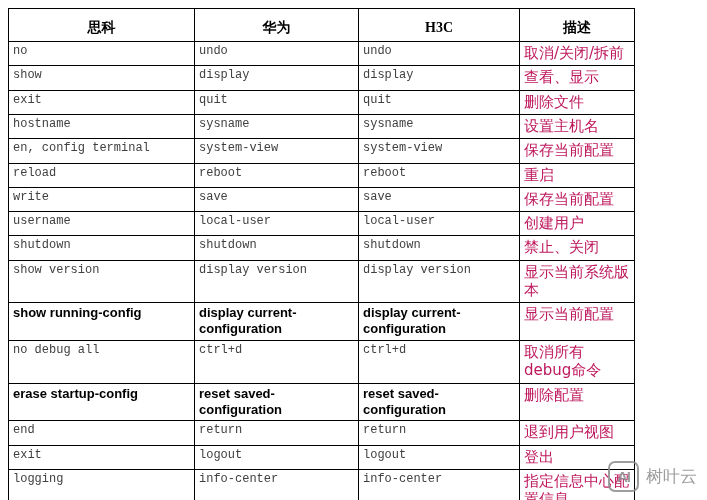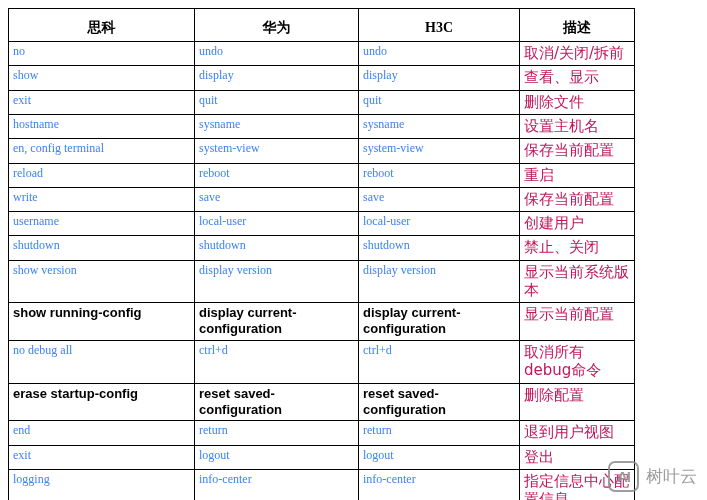--- a/index.html
+++ b/index.html
@@ -39,23 +39,23 @@
     font-family: Liberation Serif, serif;
     padding-top: 10px;
     padding-bottom: 5px;
   }
   col.c0 { width: 186px; }
   col.c1 { width: 164px; }
   col.c2 { width: 161px; }
   col.c3 { width: 115px; }
 
   td.mono {
-    font-family: Liberation Serif, serif;
+    font-family: Liberation Mono, monospace;
     font-size: 12px;
-    color: #3b82f6;
+    color: #404040;
     margin-left: 18px;
   }
   td.cn {
     font-family: "DejaVu Sans", sans-serif;
     font-size: 15px;
     color: #be185d;
   }
   td.bold {
     font-weight: bold;
     font-family: "Liberation Sans", sans-serif;

